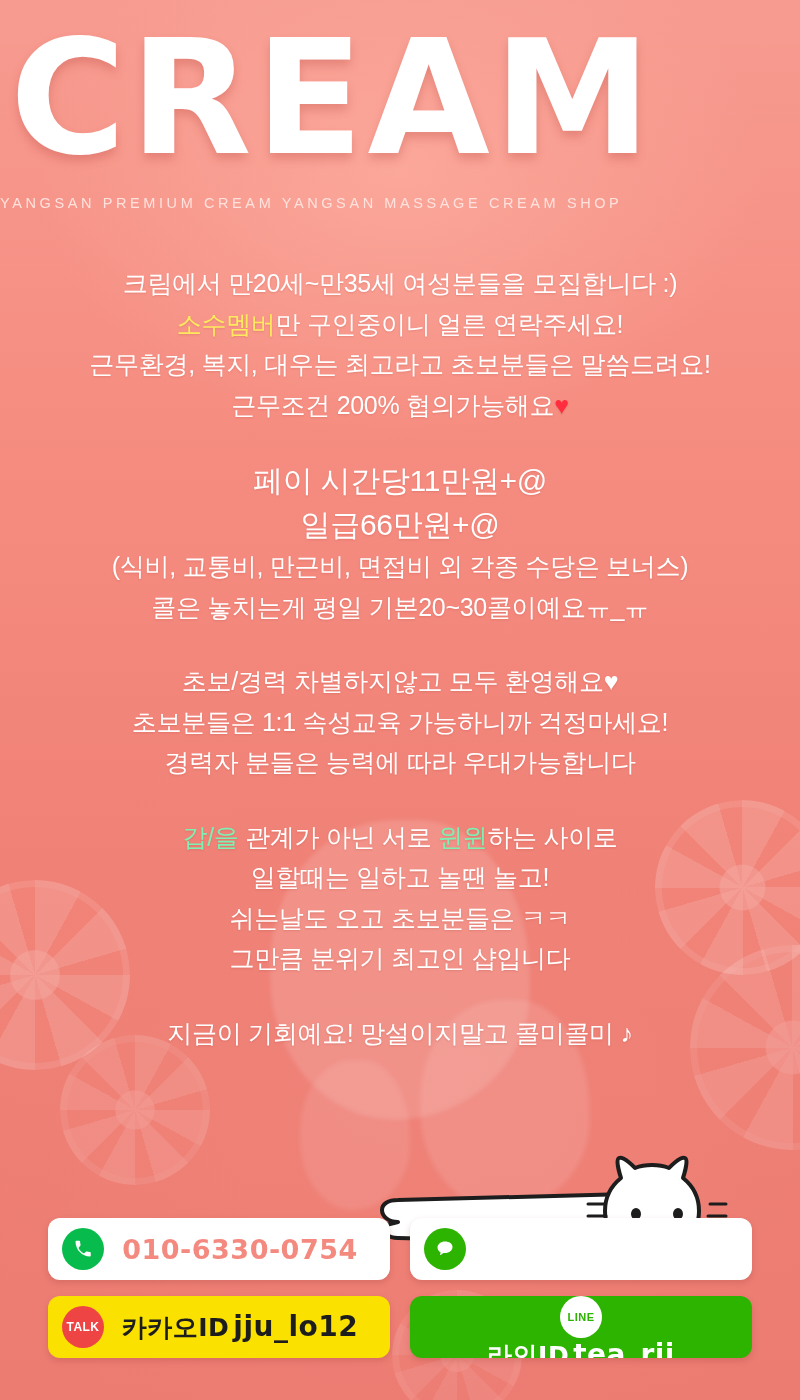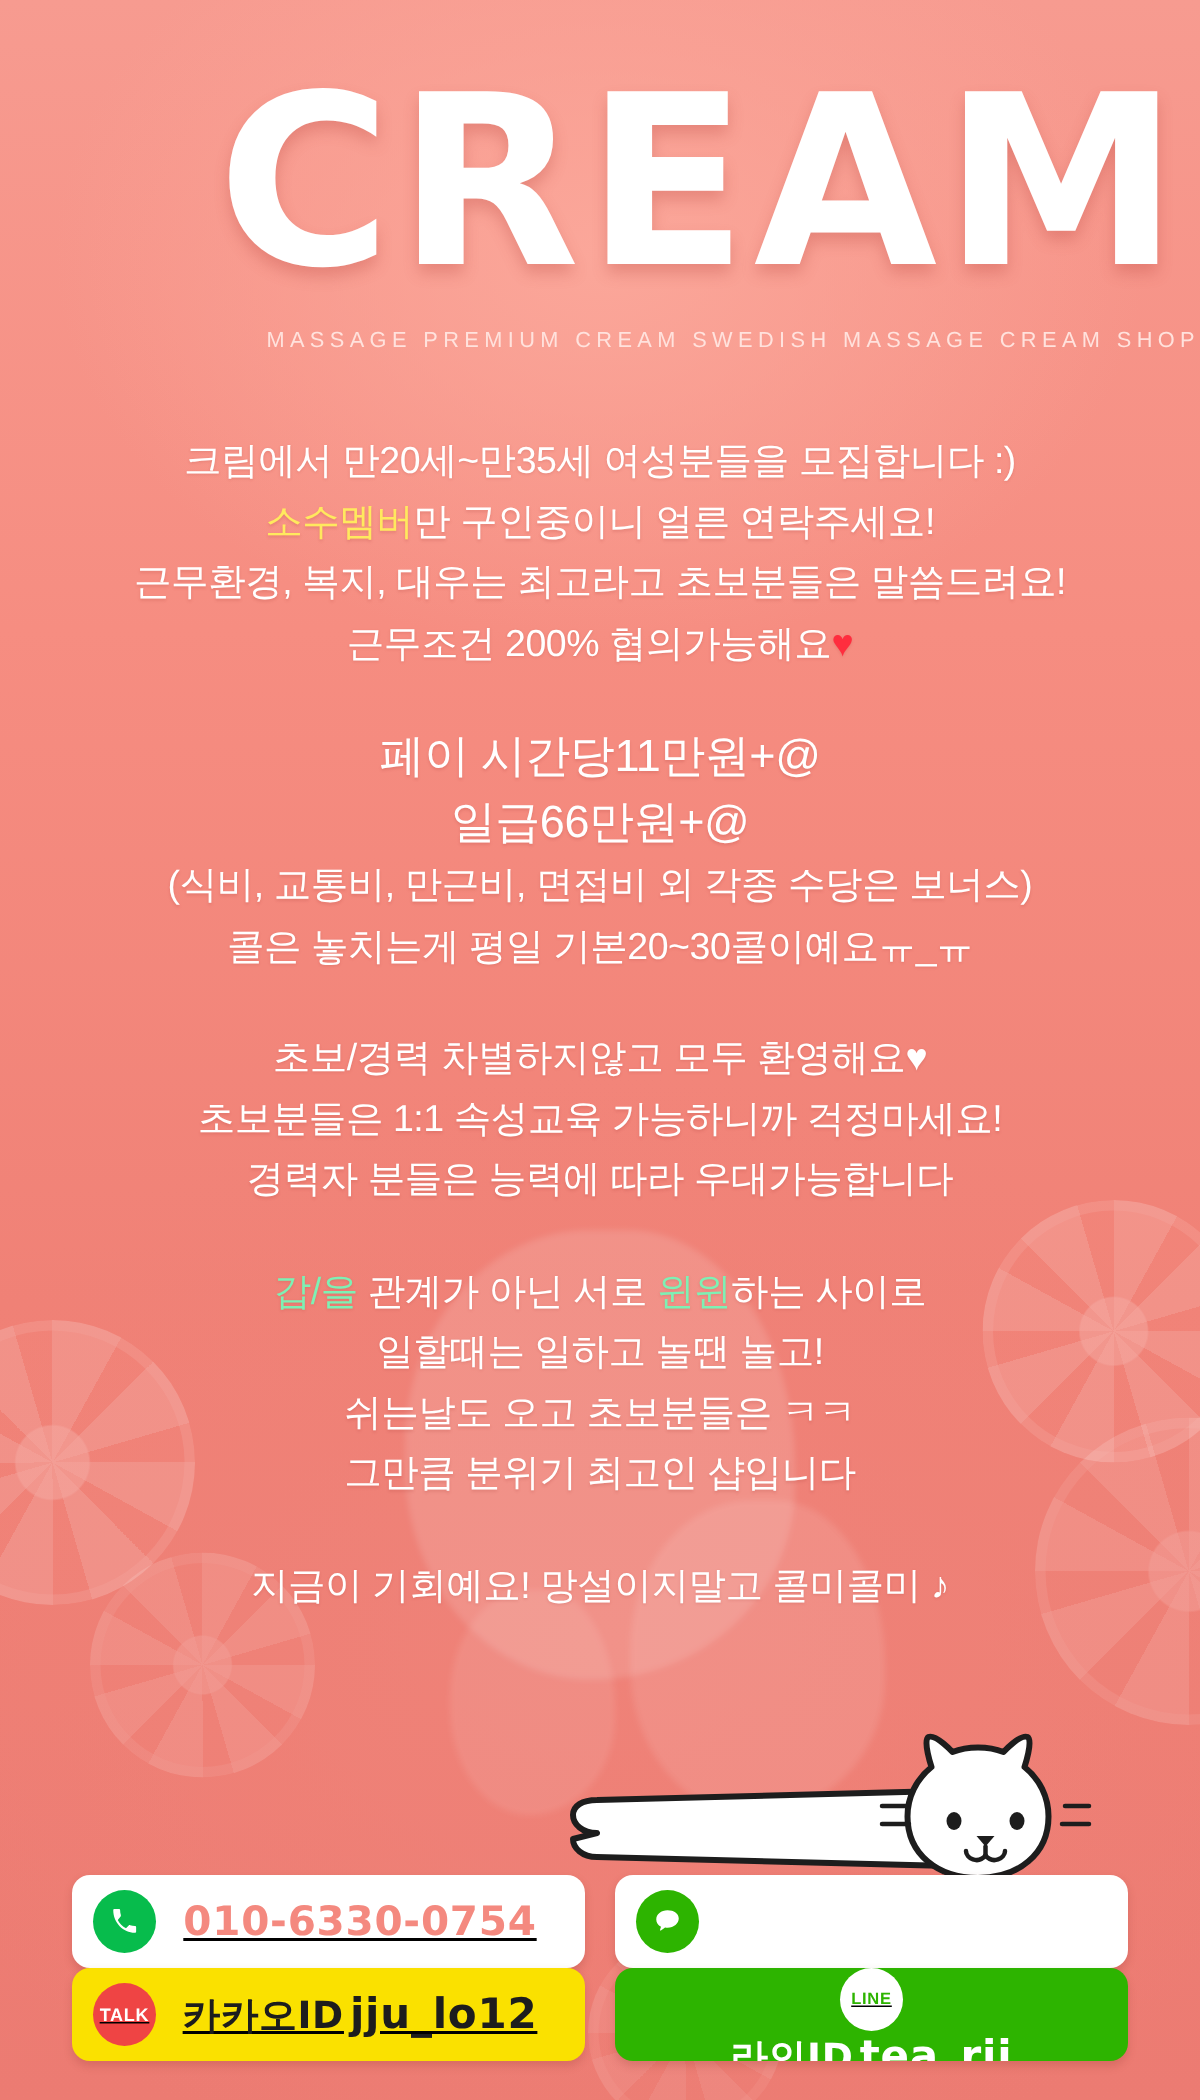--- a/index.html
+++ b/index.html
@@ -56,22 +56,21 @@
     filter: blur(2px);
   }
   .blob.b1 { width: 260px; height: 300px; left: 270px; top: 820px; }
   .blob.b2 { width: 170px; height: 210px; left: 420px; top: 1000px; opacity:.8; }
   .blob.b3 { width: 110px; height: 150px; left: 300px; top: 1060px; opacity:.7; }
 
   
   .header {
     position: relative;
     padding-top: 26px;
-    text-align: right;
-    margin-top: 24px;
+    text-align: left;
   }
   .brand {
     font-family: "DejaVu Sans", sans-serif;
     font-weight: 700;
     font-size: 158px;
     line-height: 0.92;
     letter-spacing: 4px;
     color: #ffffff;
     text-shadow: 0 6px 10px rgba(180,60,55,0.28);
     margin: 0;
@@ -116,21 +115,21 @@
     position: absolute;
     left: 0;
     right: 0;
     bottom: 26px;
     padding: 0 48px;
     box-sizing: border-box;
   }
   .row {
     display: flex;
     gap: 20px;
-    text-decoration: underline;
+    margin-bottom: 16px;
   }
   .pill {
     flex: 1;
     height: 62px;
     border-radius: 12px;
     display: flex;
     align-items: center;
     padding: 0 14px;
     box-sizing: border-box;
     box-shadow: 0 3px 6px rgba(140,50,45,0.22);
@@ -191,21 +190,21 @@
   <div class="blob b2"></div>
   <div class="blob b3"></div>
   <div class="fruit f1"></div>
   <div class="fruit f2"></div>
   <div class="fruit f3"></div>
   <div class="fruit f4"></div>
   <div class="fruit f5"></div>
 
   <div class="header">
     <div class="brand">CREAM</div>
-    <div class="tagline">MASSAGE  PREMIUM  CREAM  SWEDISH  MASSAGE  CREAM  SHOP</div>
+    <div class="tagline">YANGSAN  PREMIUM  CREAM  YANGSAN  MASSAGE  CREAM  SHOP</div>
   </div>
 
   <div class="copy">
     <div class="block">
         <div class="line"><span>크림에서 만20세~만35세 여성분들을 모집합니다 :)</span></div>
         <div class="line"><span class="hl-yellow">소수멤버</span><span>만 구인중이니 얼른 연락주세요!</span></div>
         <div class="line"><span>근무환경, 복지, 대우는 최고라고 초보분들은 말씀드려요!</span></div>
         <div class="line"><span>근무조건 200% 협의가능해요</span><span class="hl-heart-red">♥</span></div>
       </div>
     <div class="block">

